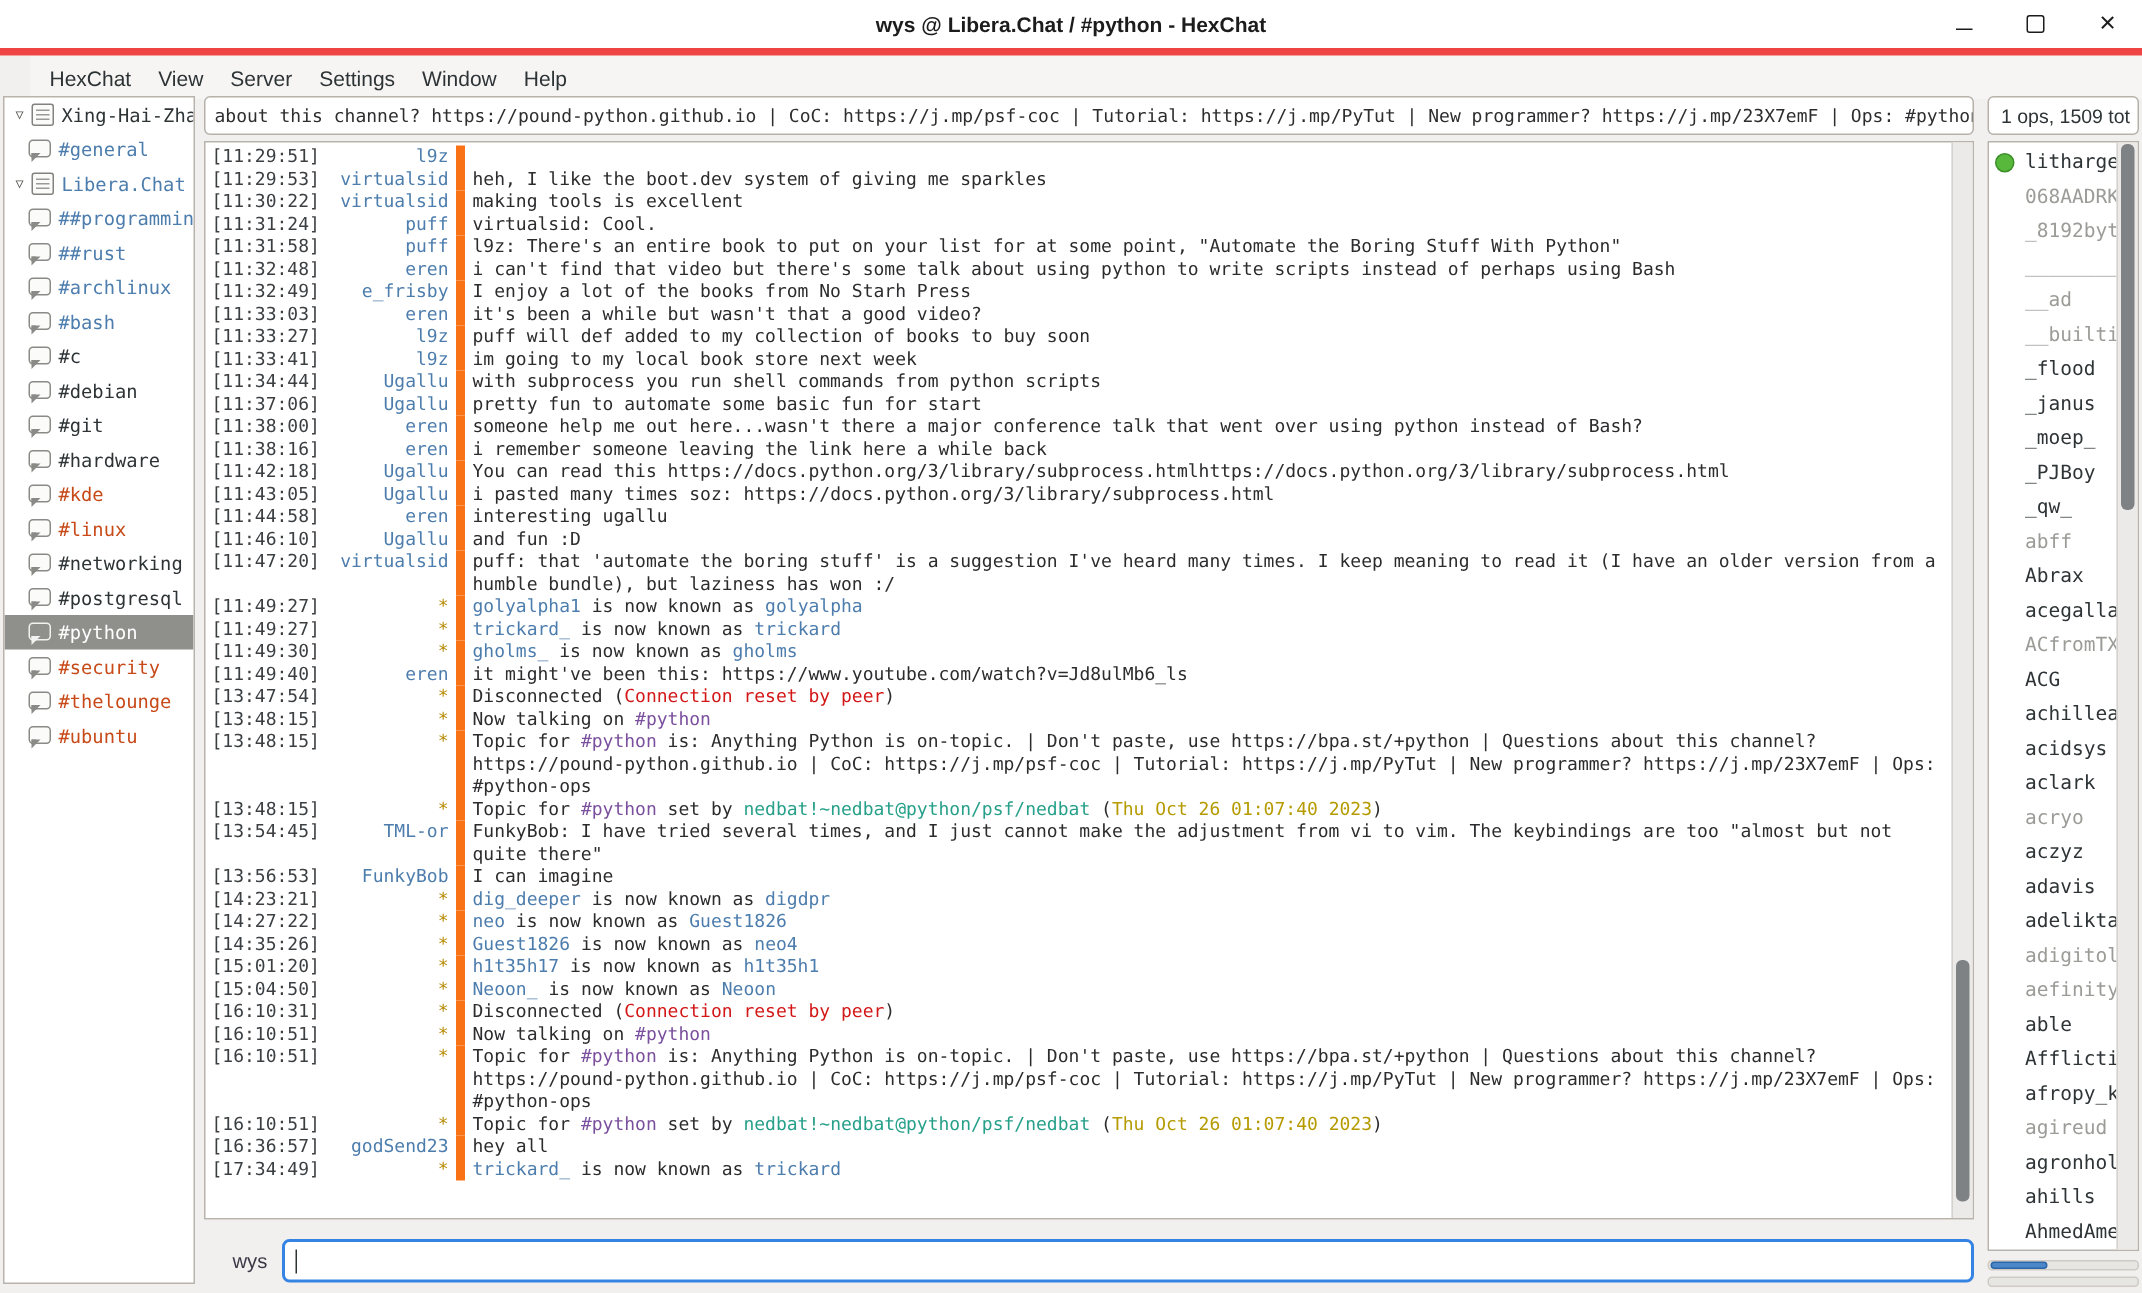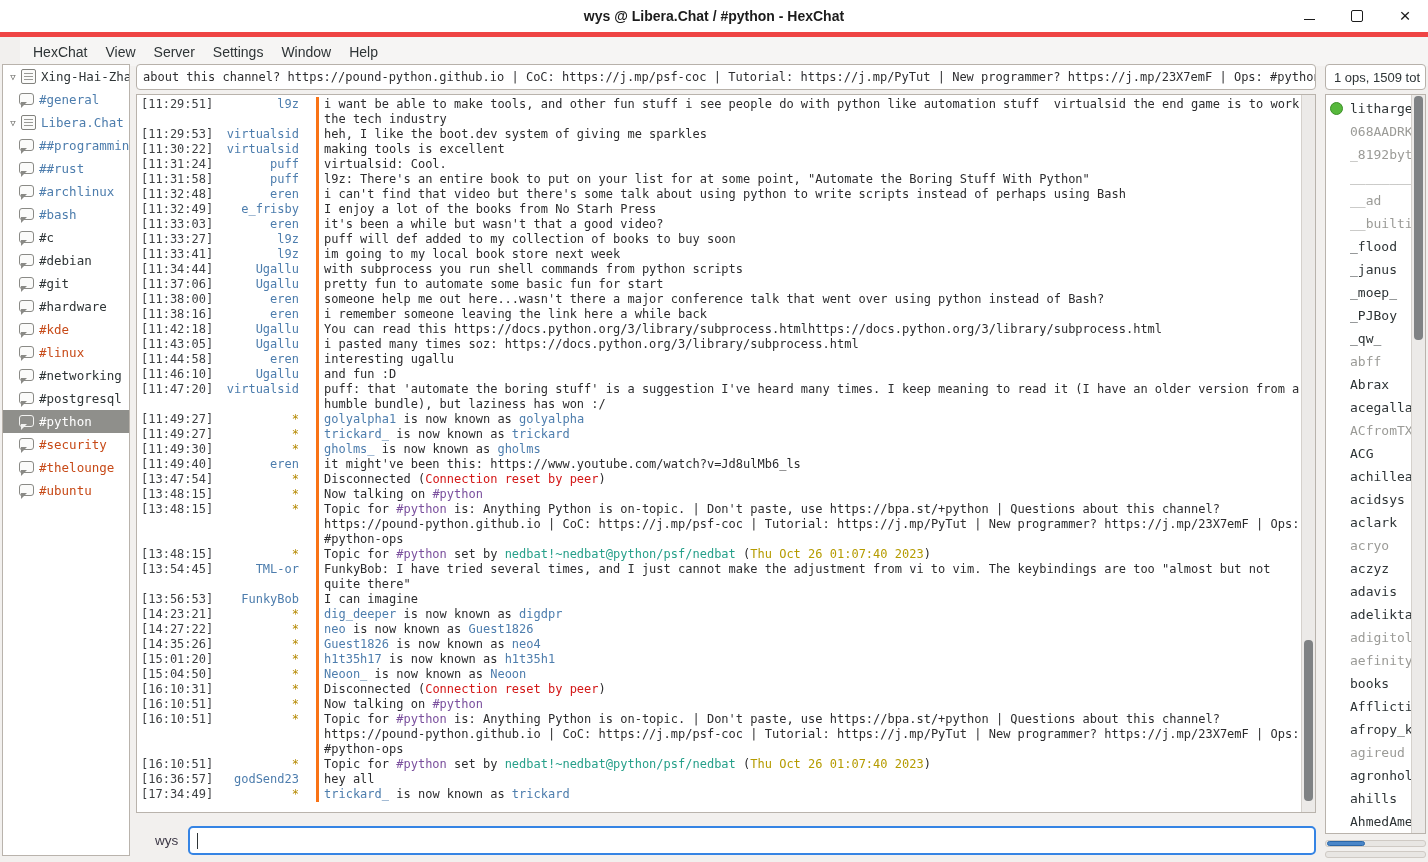--- a/index.html
+++ b/index.html
@@ -38,21 +38,21 @@
   .trow.sel{background:#8f8f8b;}
   .trow.sel .tlabel{color:#ffffff;}
   .trow.sel .chicon{border-color:#f2f2f0;background:#8f8f8b;}
   .trow.sel .chicon::after{border-top-color:#f2f2f0;border-left-color:#f2f2f0;}
   
   .center{position:absolute;left:136px;top:2px;width:1180px;bottom:0;}
   .topicbar{height:26px;font-family:"DejaVu Sans Mono","Liberation Mono",monospace;font-size:12px;color:#2d2d2f;padding:0 6px;white-space:nowrap;overflow:hidden;}
   .chatwrap{position:absolute;top:30px;height:719px;left:0;right:0;display:flex;}
   .chatarea{flex:1;overflow:hidden;padding:2px 0 0 4px;}
   .cl{display:flex;align-items:stretch;font-family:"DejaVu Sans Mono","Liberation Mono",monospace;font-size:12px;line-height:15px;}
-  .meta{flex:none;width:158px;display:flex;justify-content:space-between;padding-right:17px;border-right:3px solid #f97316;}
+  .meta{flex:none;width:158px;display:flex;justify-content:space-between;padding-right:5px;border-right:6px solid #f97316;}
   .ts{color:#3c3f42;}
   .nick{color:#4d7dad;}
   .star{color:#b58900;}
   .msg{flex:1;padding-left:5px;white-space:pre-wrap;overflow-wrap:anywhere;color:#2c2c2e;}
   .sg-n{color:#2c2c2e;} .sg-b{color:#4d7dad;} .sg-r{color:#d31717;}
   .sg-p{color:#7a4f9d;} .sg-t{color:#27a08a;} .sg-y{color:#b59b00;}
   .vscroll{flex:none;width:13px;background:#eceae8;border-left:1px solid #d5d1cc;position:relative;}
   .vthumb{position:absolute;left:2px;right:2px;border-radius:4px;background:#7f8284;}
   
   .inputrow{position:absolute;left:11px;right:0;top:761px;height:31px;display:flex;align-items:center;text-align:right;}
@@ -180,21 +180,20 @@
     <div class="topicbar entry">
       <span>about this channel? https://pound-python.github.io | CoC: https://j.mp/psf-coc | Tutorial: https://j.mp/PyTut | New programmer? https://j.mp/23X7emF | Ops: #python-ops</span>
     </div>
     <div class="chatwrap box">
       <div class="chatarea" id="chat">
           <div class="cl">
             <span class="meta">
               <span class="ts">[11:29:51]</span>
               <span class="nick">l9z</span>
             </span>
-            <span class="msg"><span class="sg-n">i want be able to make tools, and other fun stuff i see people do with python like automation stuff  virtualsid the end game is to work the tech industry</span></span>
           </div>
           <div class="cl">
             <span class="meta">
               <span class="ts">[11:29:53]</span>
               <span class="nick">virtualsid</span>
             </span>
             <span class="msg"><span class="sg-n">heh, I like the boot.dev system of giving me sparkles</span></span>
           </div>
           <div class="cl">
             <span class="meta">
@@ -552,21 +551,21 @@
           <div class="urow">
             <span>adeliktas</span>
           </div>
           <div class="urow dim">
             <span>adigitole</span>
           </div>
           <div class="urow dim">
             <span>aefinity</span>
           </div>
           <div class="urow">
-            <span>books</span>
+            <span>able</span>
           </div>
           <div class="urow">
             <span>Afflictio</span>
           </div>
           <div class="urow">
             <span>afropy_ke</span>
           </div>
           <div class="urow dim">
             <span>agireud</span>
           </div>

